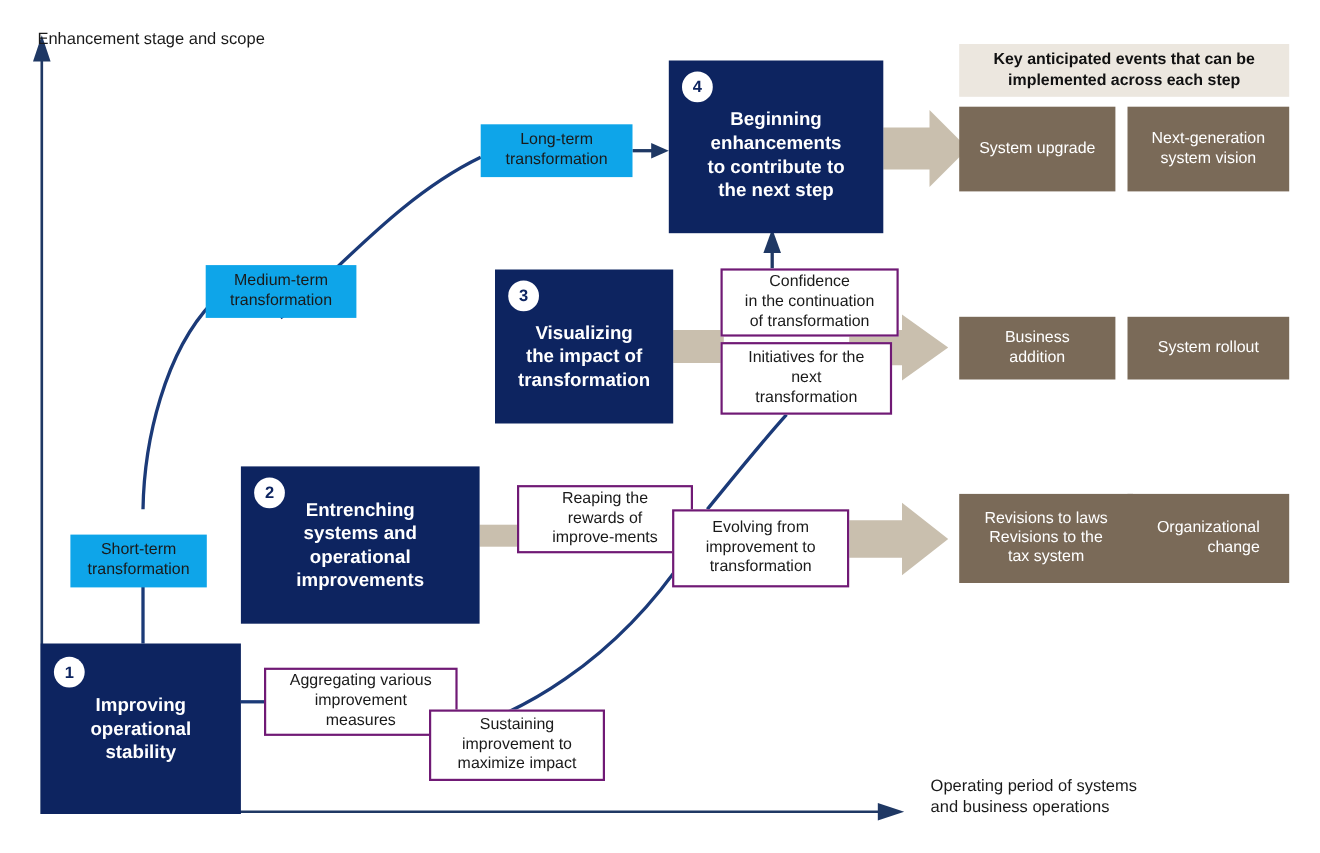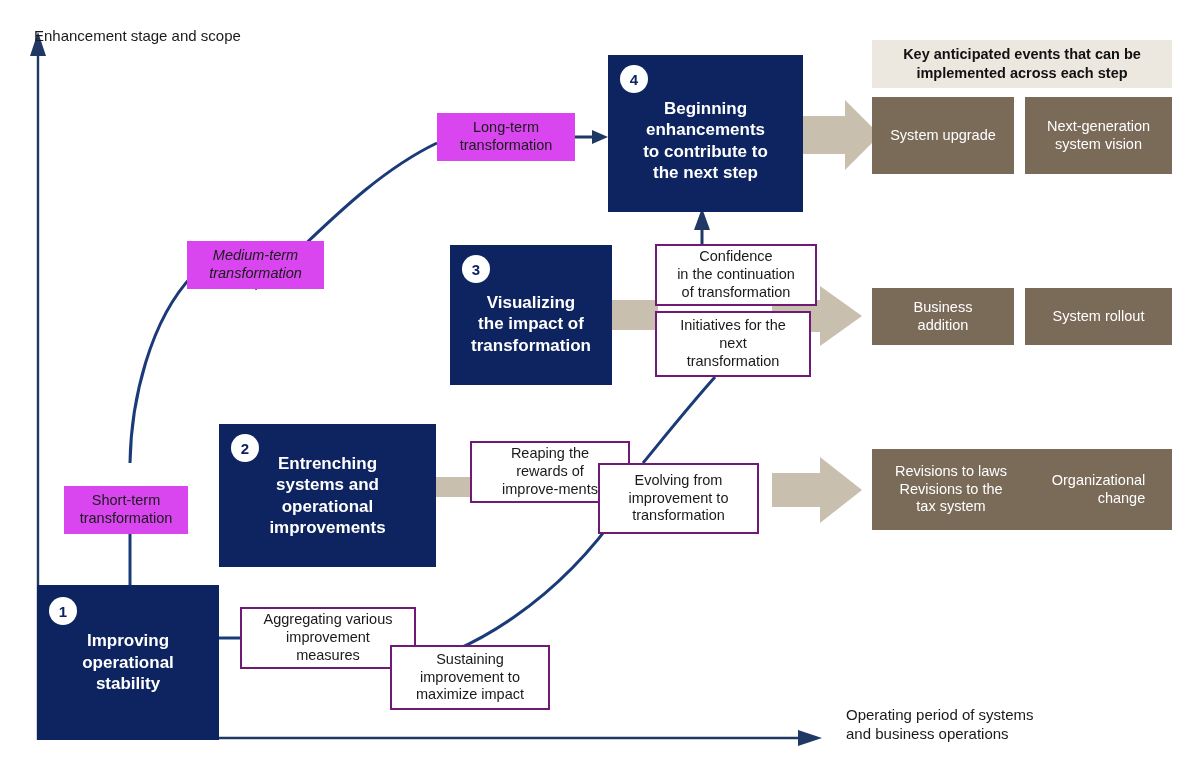--- a/index.html
+++ b/index.html
@@ -44,21 +44,21 @@
     font-size:15px;
     font-weight:bold;
     display:flex;align-items:center;justify-content:center;
     line-height:1;
   }
   .step-text{padding:0 6px;}
 
   
   .curve-label{
     position:absolute;
-    background:#d946ef;
+    background:#0ea5e9;
     color:#1a1a1a;
     font-size:14.5px;
     line-height:1.22;
     text-align:center;
     display:flex;align-items:center;justify-content:center;
     box-sizing:border-box;
     white-space:pre-line;
   }
 
   
@@ -197,35 +197,35 @@
   <div class="step-box" style="left:608px;top:55px;width:195px;height:157px;">
     <span class="step-badge" style="left:12px;top:10px;">4</span>
     <span class="step-text" style="padding-top:14px;">Beginning
 enhancements
 to contribute to
 the next step</span>
   </div>
 
   <div class="curve-label" style="left:64px;top:486px;width:124px;height:48px;">Short-term
 transformation</div>
-  <div class="curve-label" style="left:187px;top:241px;width:137px;height:48px;font-style:italic;">Medium-term
+  <div class="curve-label" style="left:187px;top:241px;width:137px;height:48px;">Medium-term
 transformation</div>
   <div class="curve-label" style="left:437px;top:113px;width:138px;height:48px;">Long-term
 transformation</div>
 
   <div class="note-box" style="left:240px;top:607px;width:176px;height:62px;">Aggregating various
 improvement
 measures</div>
   <div class="note-box" style="left:390px;top:645px;width:160px;height:65px;">Sustaining
 improvement to
 maximize impact</div>
   <div class="note-box" style="left:470px;top:441px;width:160px;height:62px;">Reaping the
 rewards of
 improve-ments</div>
-  <div class="note-box" style="left:598px;top:463px;width:161px;height:71px;text-align:center;">Evolving from
+  <div class="note-box" style="left:611px;top:463px;width:161px;height:71px;text-align:center;">Evolving from
 improvement to
 transformation</div>
   <div class="note-box" style="left:655px;top:244px;width:162px;height:62px;">Confidence
 in the continuation
 of transformation</div>
   <div class="note-box" style="left:655px;top:311px;width:156px;height:66px;">Initiatives for the
 next
 transformation</div>
 
   <div class="event-box" style="left:1025px;top:97px;width:147px;height:77px;">Next-generation

